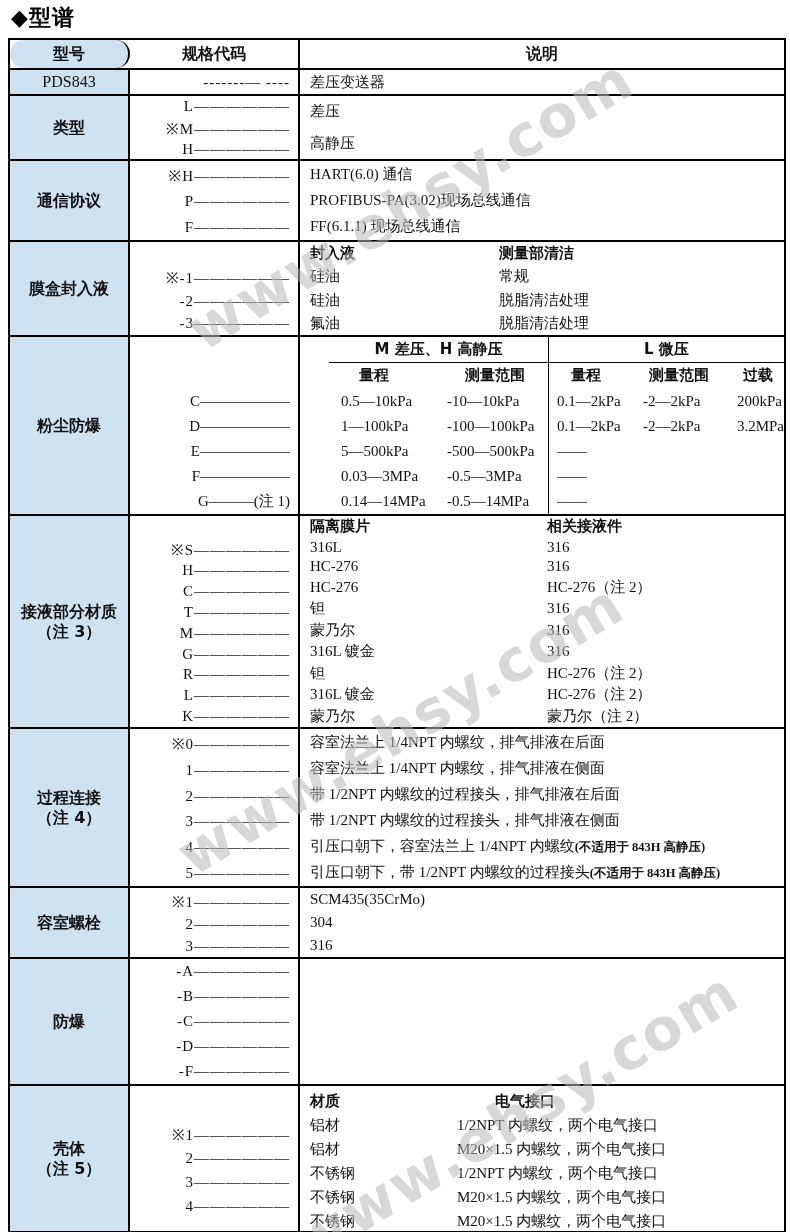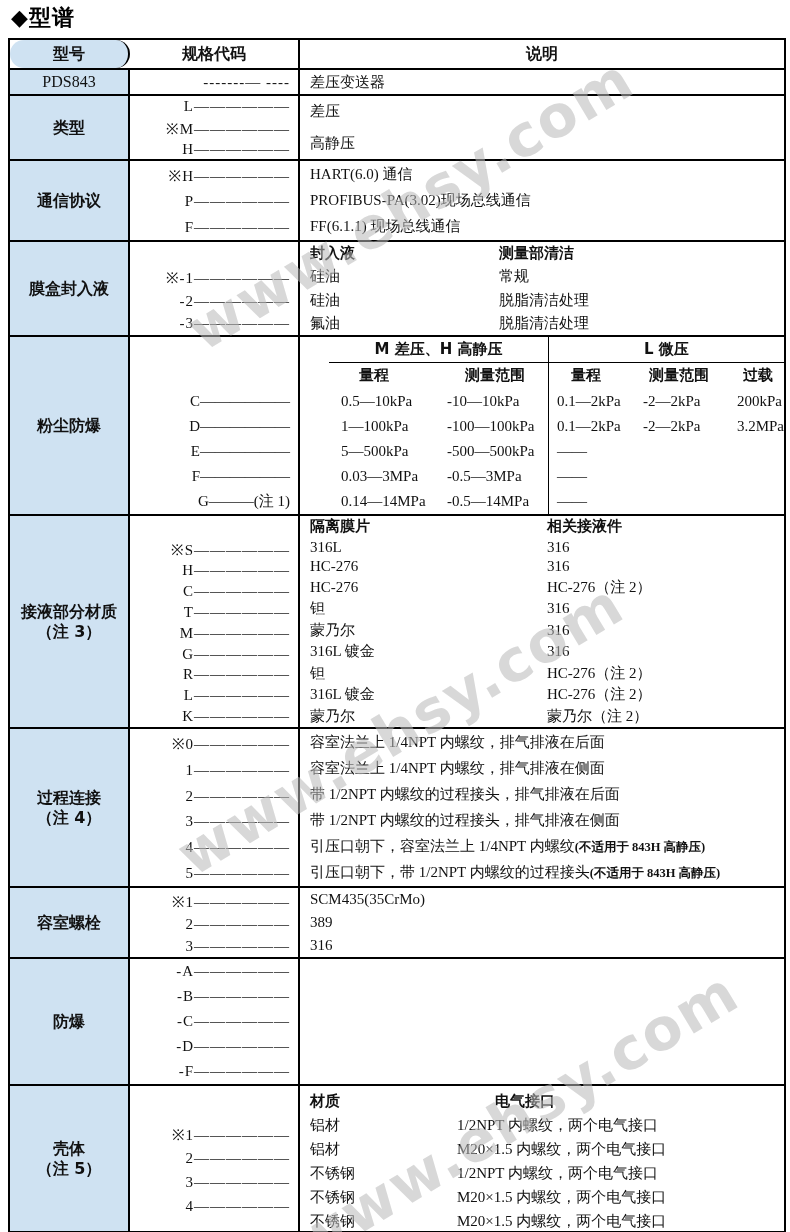--- a/index.html
+++ b/index.html
@@ -358,21 +358,21 @@
       </div>
     <div class="c-code">
 
     <div class="code-line">※1——————</div>
         <div class="code-line">2——————</div>
         <div class="code-line">3——————</div>
       </div>
     <div class="c-desc">
 
     <div class="desc-line">SCM435(35CrMo)</div>
-        <div class="desc-line">389</div>
+        <div class="desc-line">304</div>
         <div class="desc-line">316</div>
       </div>
   </div>
 
   <div class="sec s-ex">
     <div class="c-model">
         <span>防爆</span>
       </div>
     <div class="c-code">
 

